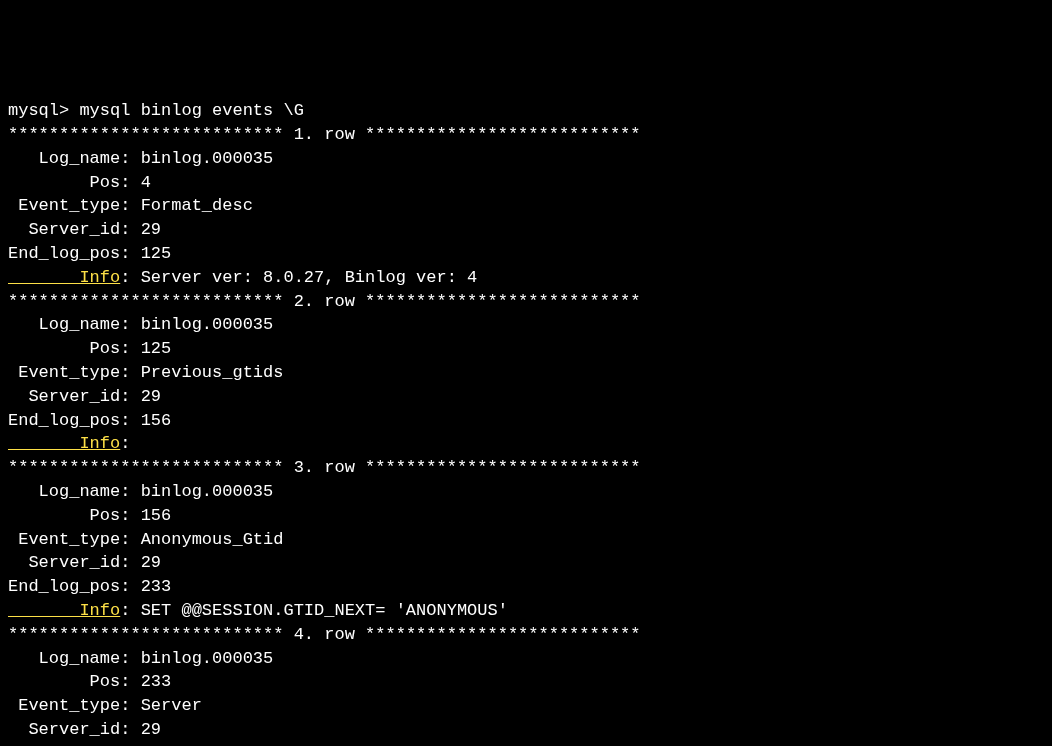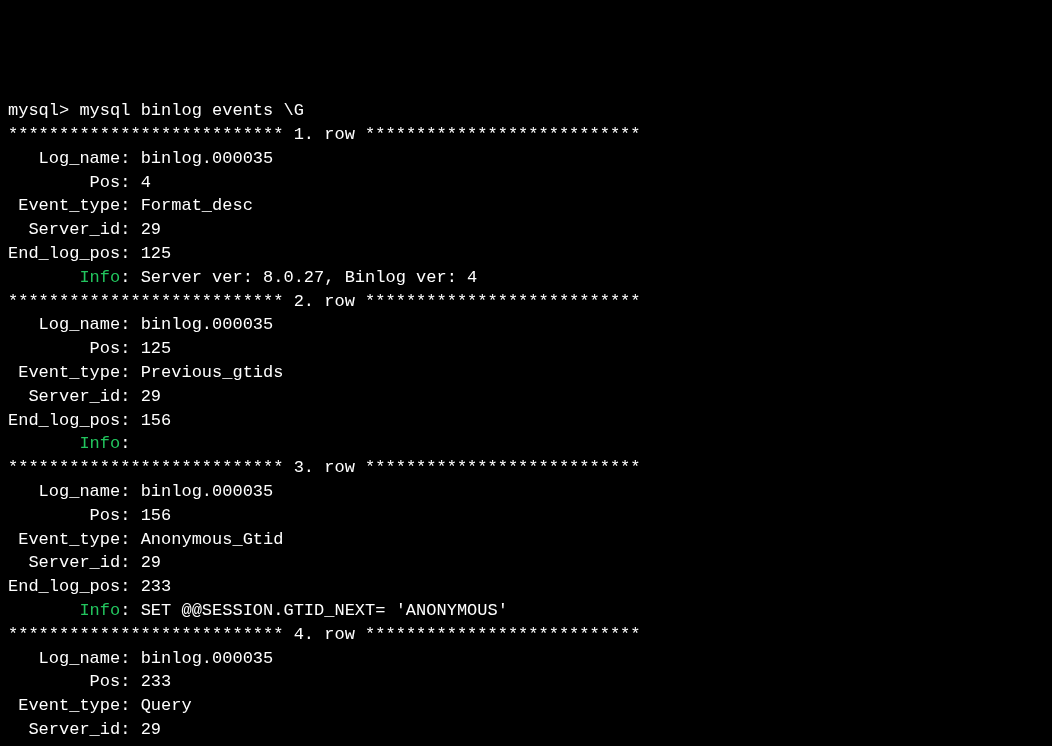--- a/index.html
+++ b/index.html
@@ -12,21 +12,22 @@
       line-height: 1.4;
       white-space: pre;
       overflow: hidden;
       width: 1052px;
       height: 746px;
     }
     .terminal {
       padding: 4px 8px;
     }
     .cyan {
-      color: #22c55e;
+      color: #fde047;
+      text-decoration: underline;
     }
     .row-line {
       letter-spacing: 0;
     }
   </style>
 </head>
 <body>
 
 
 
@@ -48,20 +49,20 @@
 <span class="row-line"><span>*************************** </span><span>3</span><span>. row ***************************</span></span>
 <span>   Log_name:</span> <span>binlog.000035</span>
 <span>        Pos:</span> <span>156</span>
 <span> Event_type:</span> <span>Anonymous_Gtid</span>
 <span>  Server_id:</span> <span>29</span>
 <span>End_log_pos:</span> <span>233</span>
 <span class="cyan">       Info</span>: <span>SET @@SESSION.GTID_NEXT= 'ANONYMOUS'</span>
 <span class="row-line"><span>*************************** </span><span>4</span><span>. row ***************************</span></span>
 <span>   Log_name:</span> <span>binlog.000035</span>
 <span>        Pos:</span> <span>233</span>
-<span> Event_type:</span> <span>Query</span>
+<span> Event_type:</span> <span>Server</span>
 <span>  Server_id:</span> <span>29</span>
 <span>End_log_pos:</span> <span>373</span>
 : 
 </div>
 
 
 
 
 </body></html>

